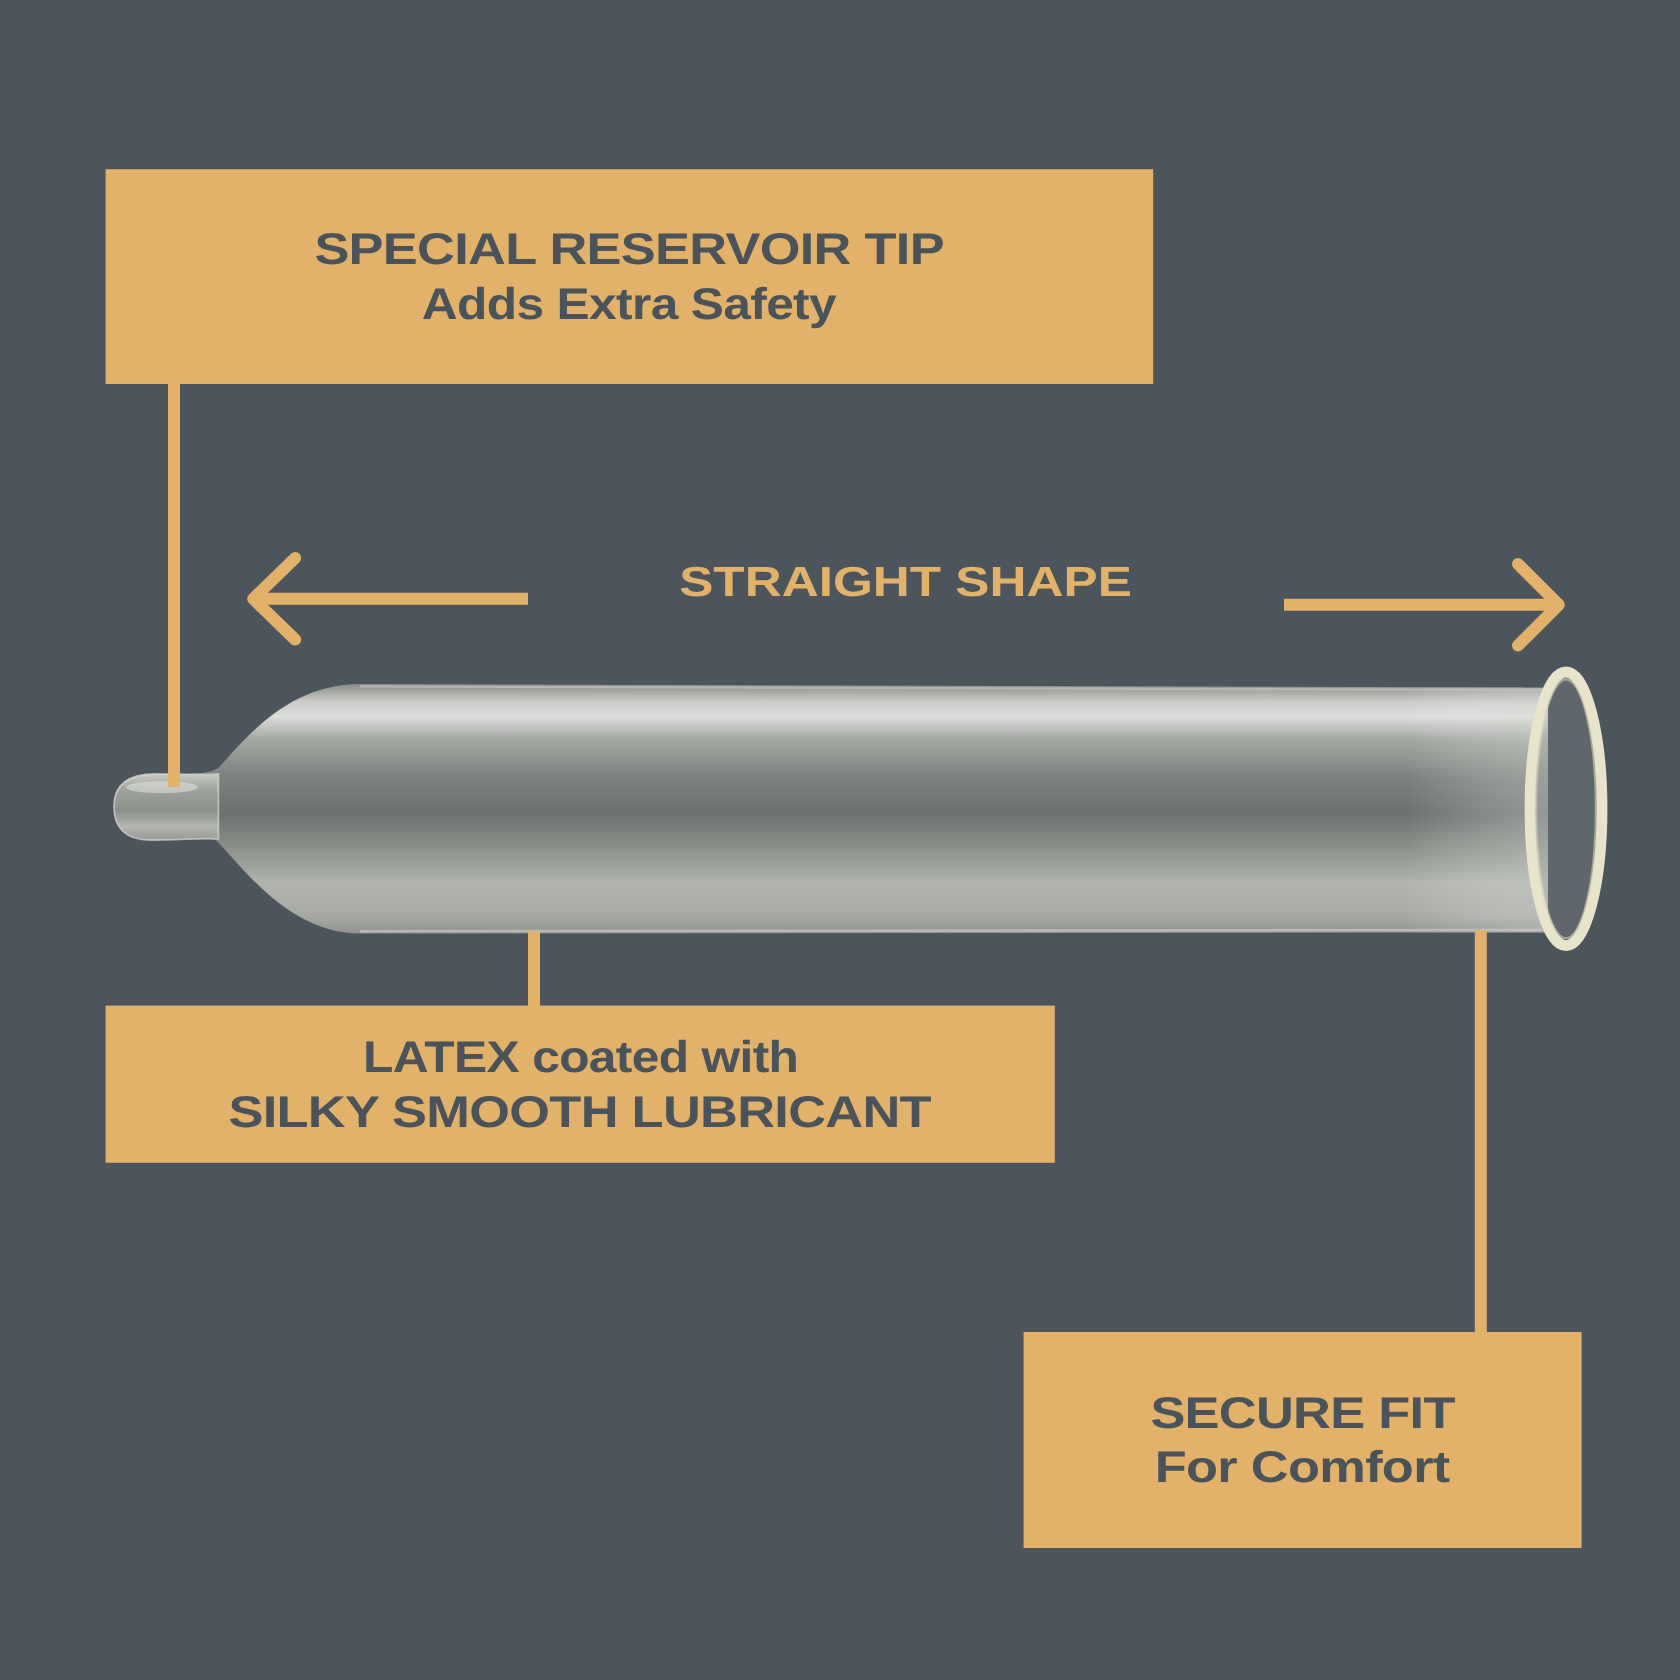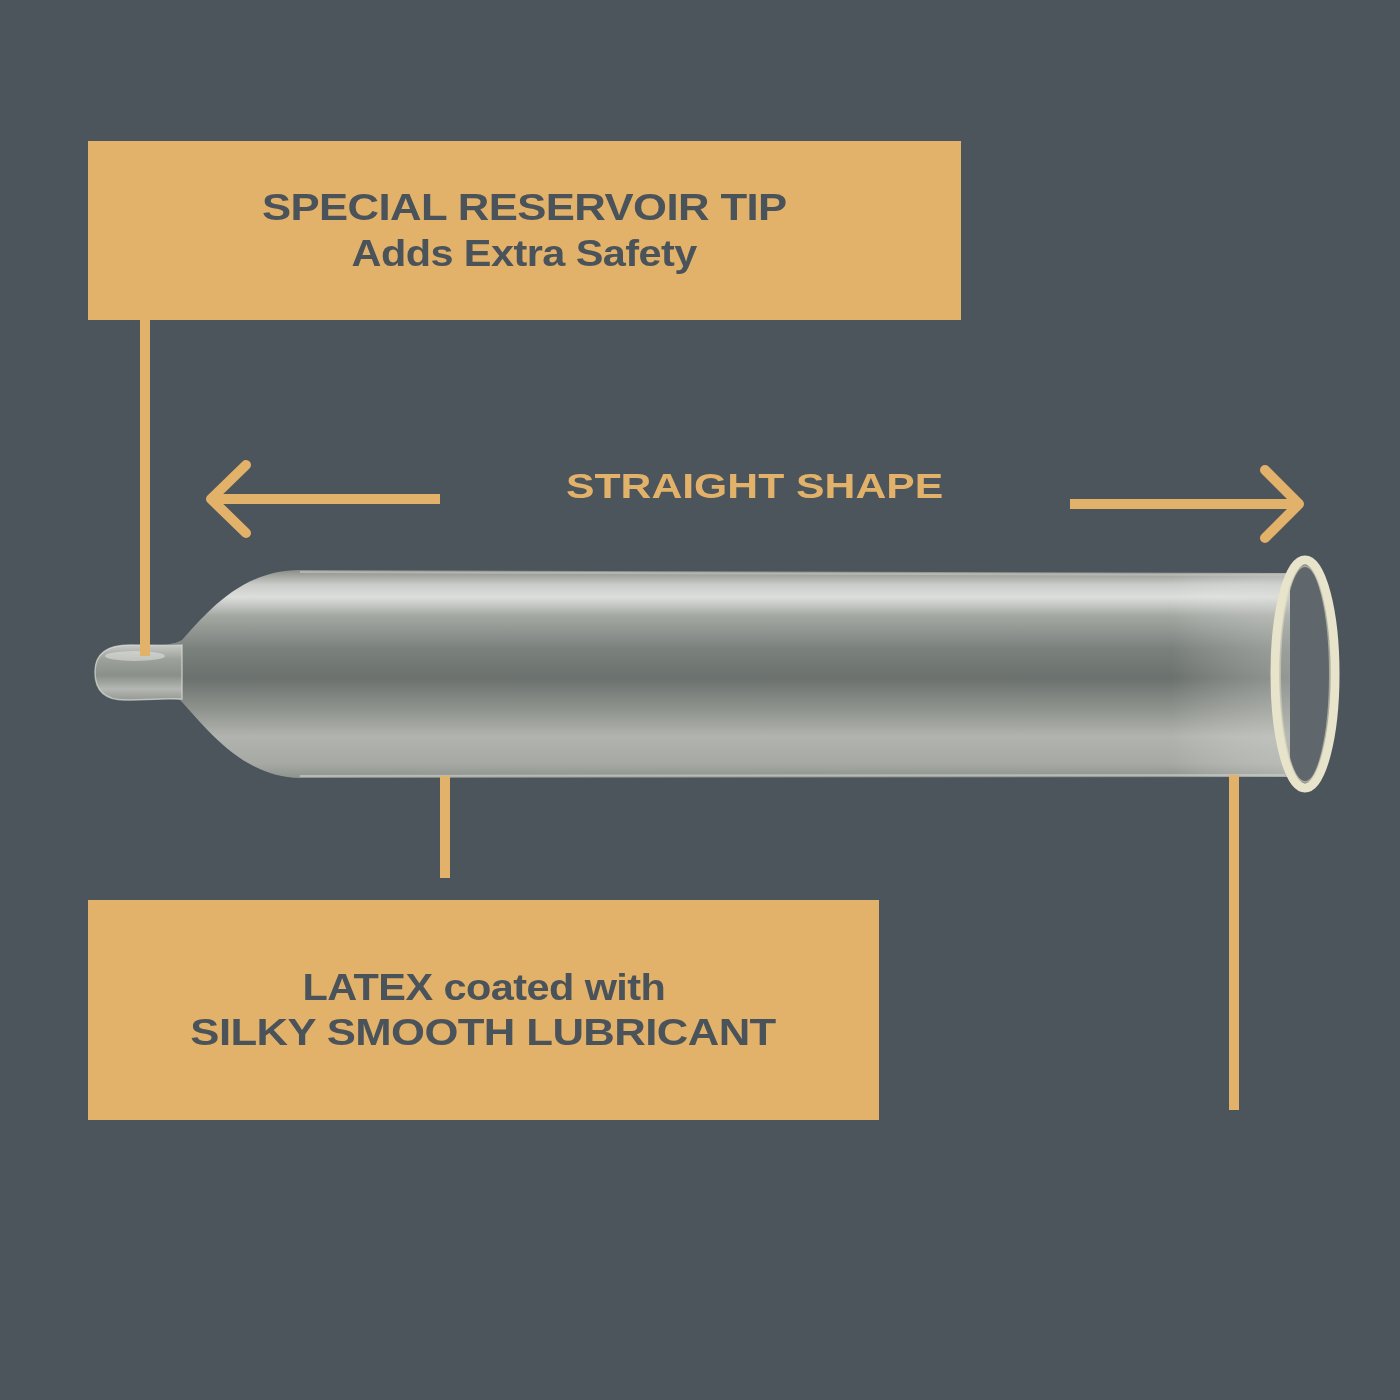--- a/index.html
+++ b/index.html
@@ -36,21 +36,21 @@
       display: block;
       white-space: nowrap;
       line-height: 1.22;
       font-size: 37px;
       font-weight: 700;
     }
     .callout-box .line.wide {
       transform: scaleX(1.18);
     }
     #box-tip { left: 88px; top: 141px; width: 873px; height: 179px; }
-    #box-latex { left: 88px; top: 900px; width: 791px; height: 220px; }
+    #box-latex { left: 88px; top: 838px; width: 791px; height: 131px; }
     #box-fit { left: 853px; top: 1110px; width: 465px; height: 180px; }
 
     .connector {
       position: absolute;
       background: #e3b26a;
       width: 10px;
     }
     #connector-tip { left: 140px; top: 320px; height: 336px; }
     #connector-latex { left: 440px; top: 776px; height: 102px; }
     #connector-fit { left: 1229px; top: 775px; height: 335px; }
@@ -154,14 +154,18 @@
   <div class="callout-box" id="box-tip">
     <span class="line wide">SPECIAL RESERVOIR TIP</span>
     <span class="line" style="transform: scaleX(1.12);">Adds Extra Safety</span>
   </div>
 
   <div class="callout-box" id="box-latex">
     <span class="line" style="transform: scaleX(1.12);">LATEX coated with</span>
     <span class="line wide">SILKY SMOOTH LUBRICANT</span>
   </div>
 
+  <div class="callout-box" id="box-fit">
+    <span class="line wide">SECURE FIT</span>
+    <span class="line wide">For Comfort</span>
+  </div>
 
 </div>
 
 </body></html>

